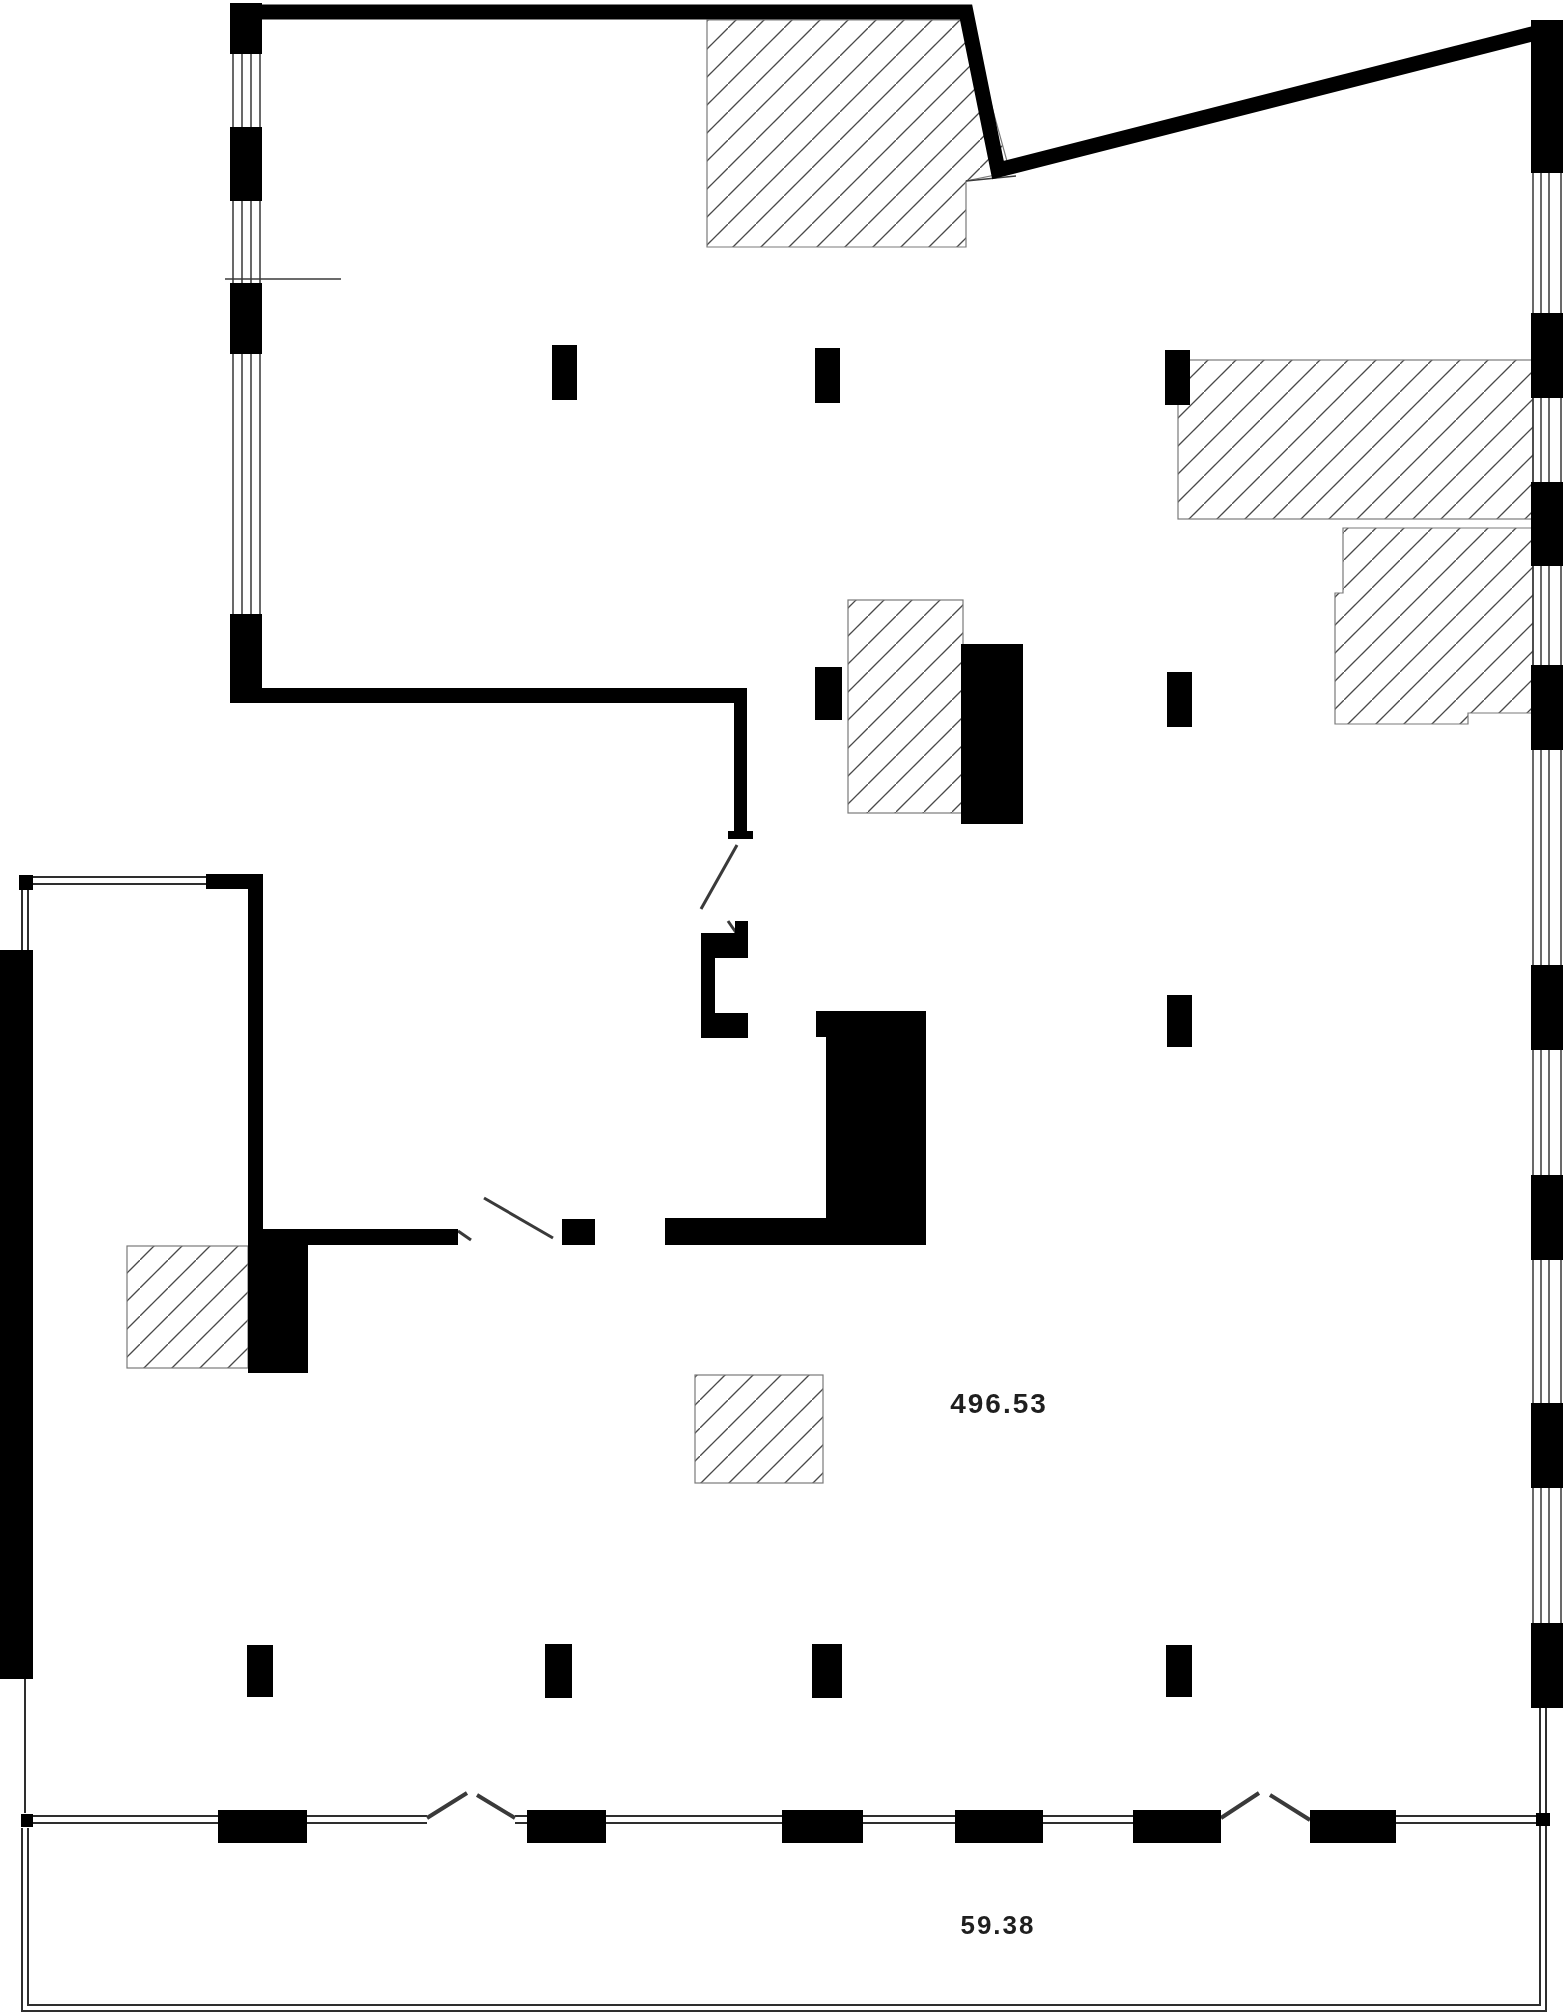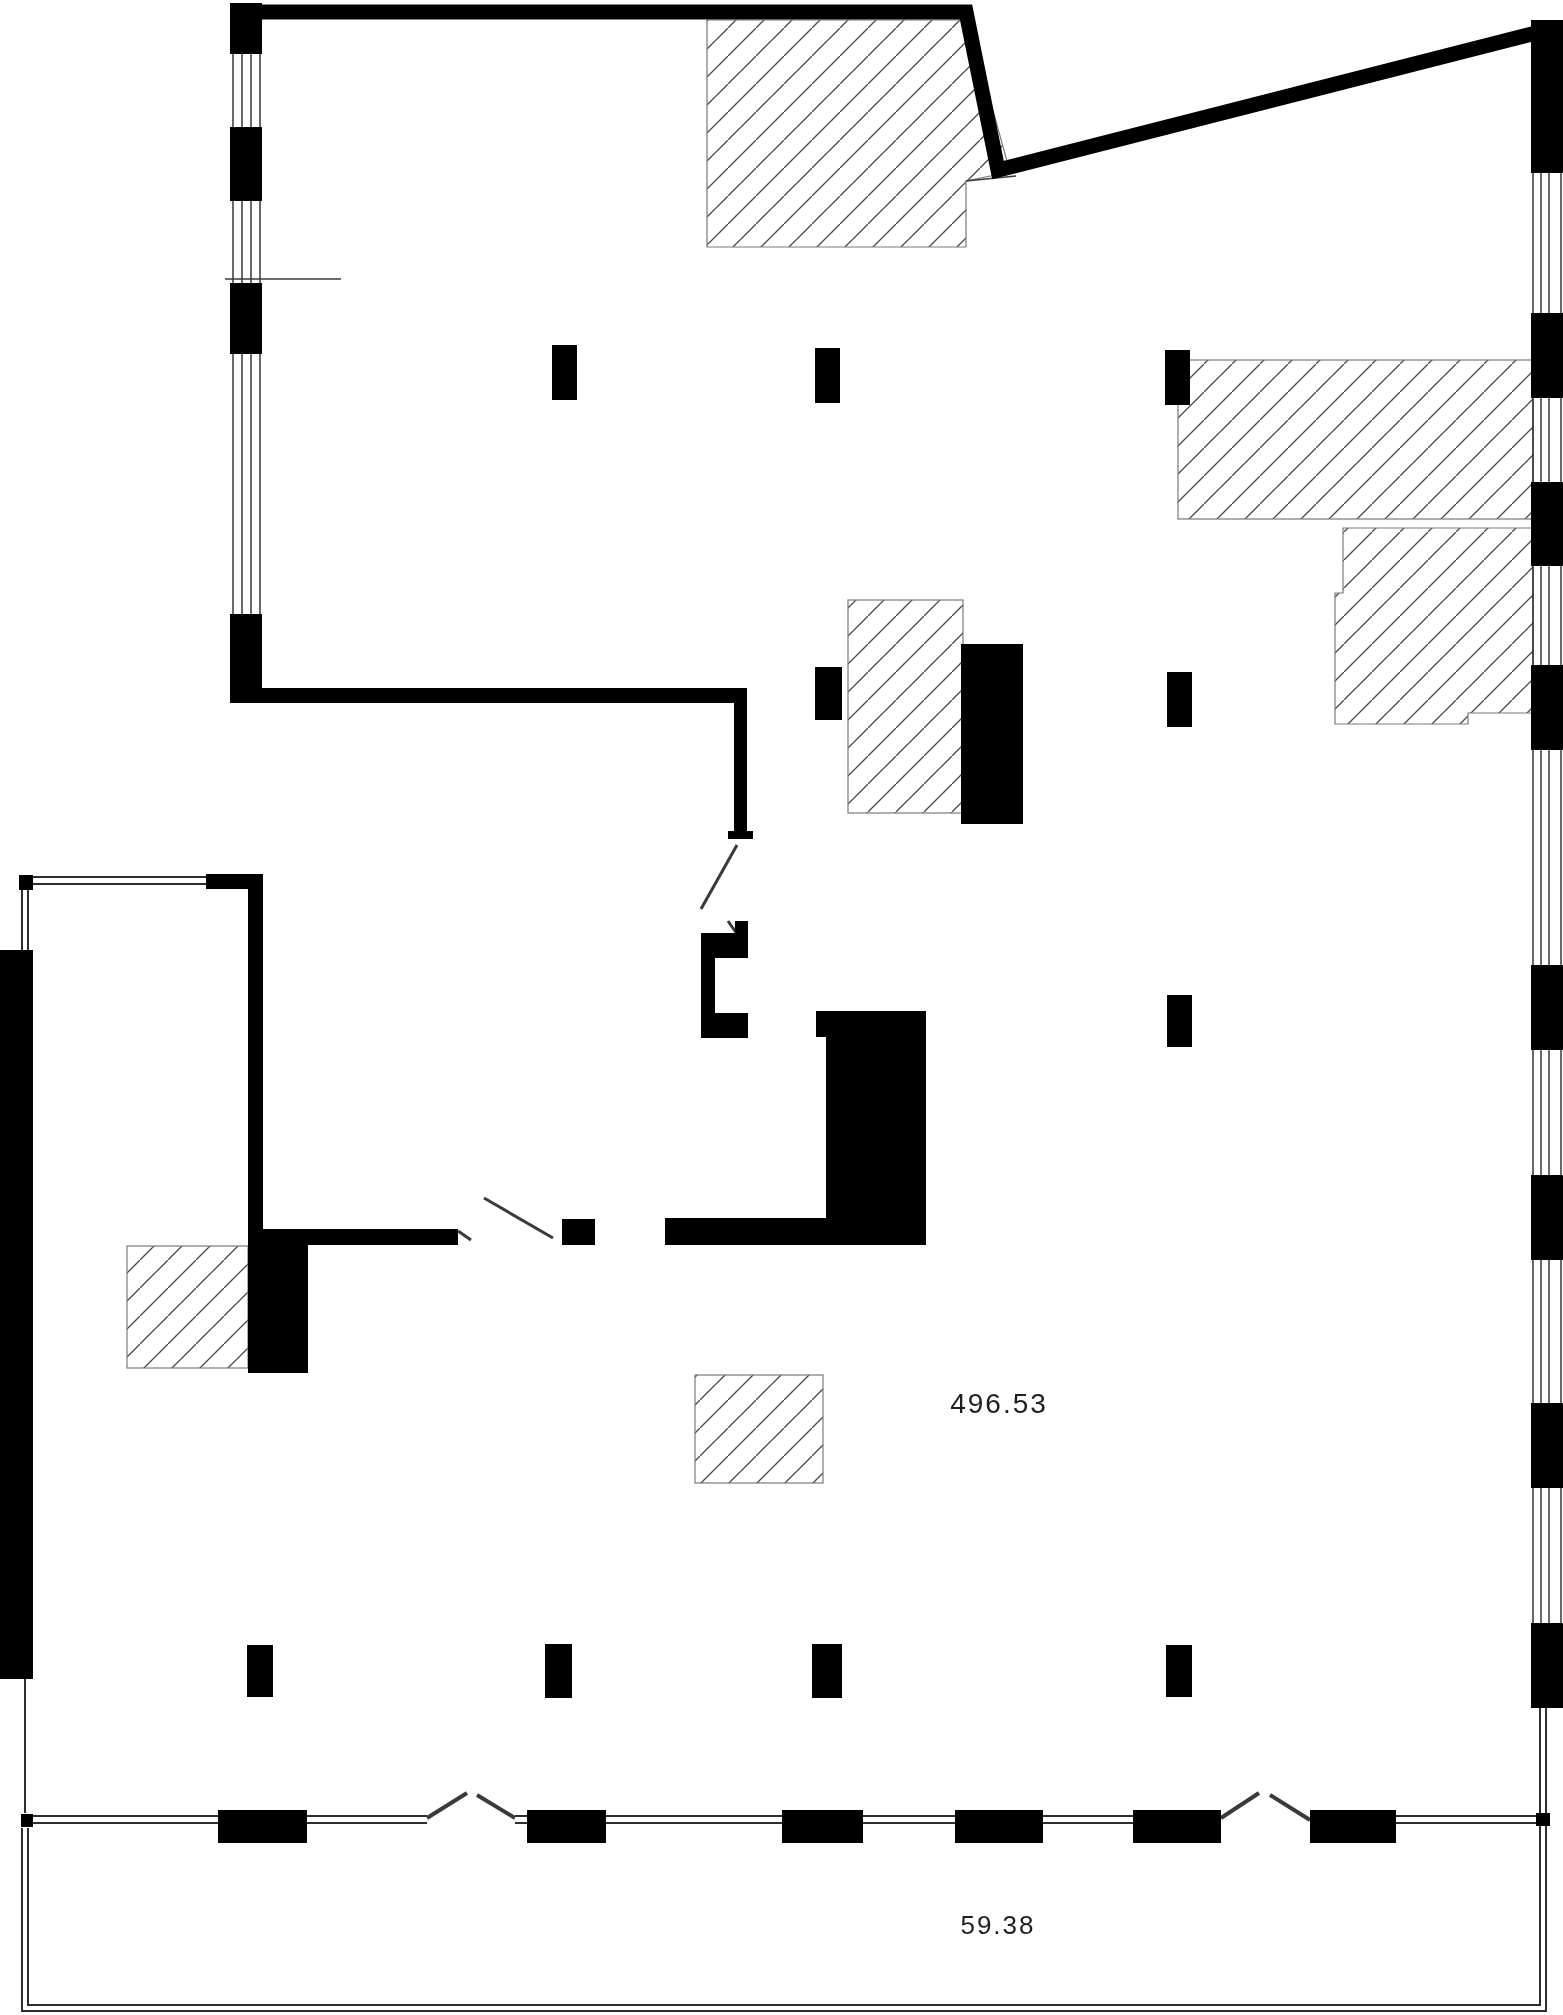--- a/index.html
+++ b/index.html
@@ -7,20 +7,21 @@
     padding: 0;
     background: #ffffff;
   }
   .page {
     position: relative;
     width: 1563px;
     height: 2015px;
     background: #ffffff;
     overflow: hidden;
     font-family: "Liberation Sans", sans-serif;
+    font-weight: bold;
   }
   .page svg {
     position: absolute;
     inset: 0;
     display: block;
   }
   text.area-label {
     font-family: "Liberation Sans", sans-serif;
     letter-spacing: 2px;
     fill: #1f1f1f;

